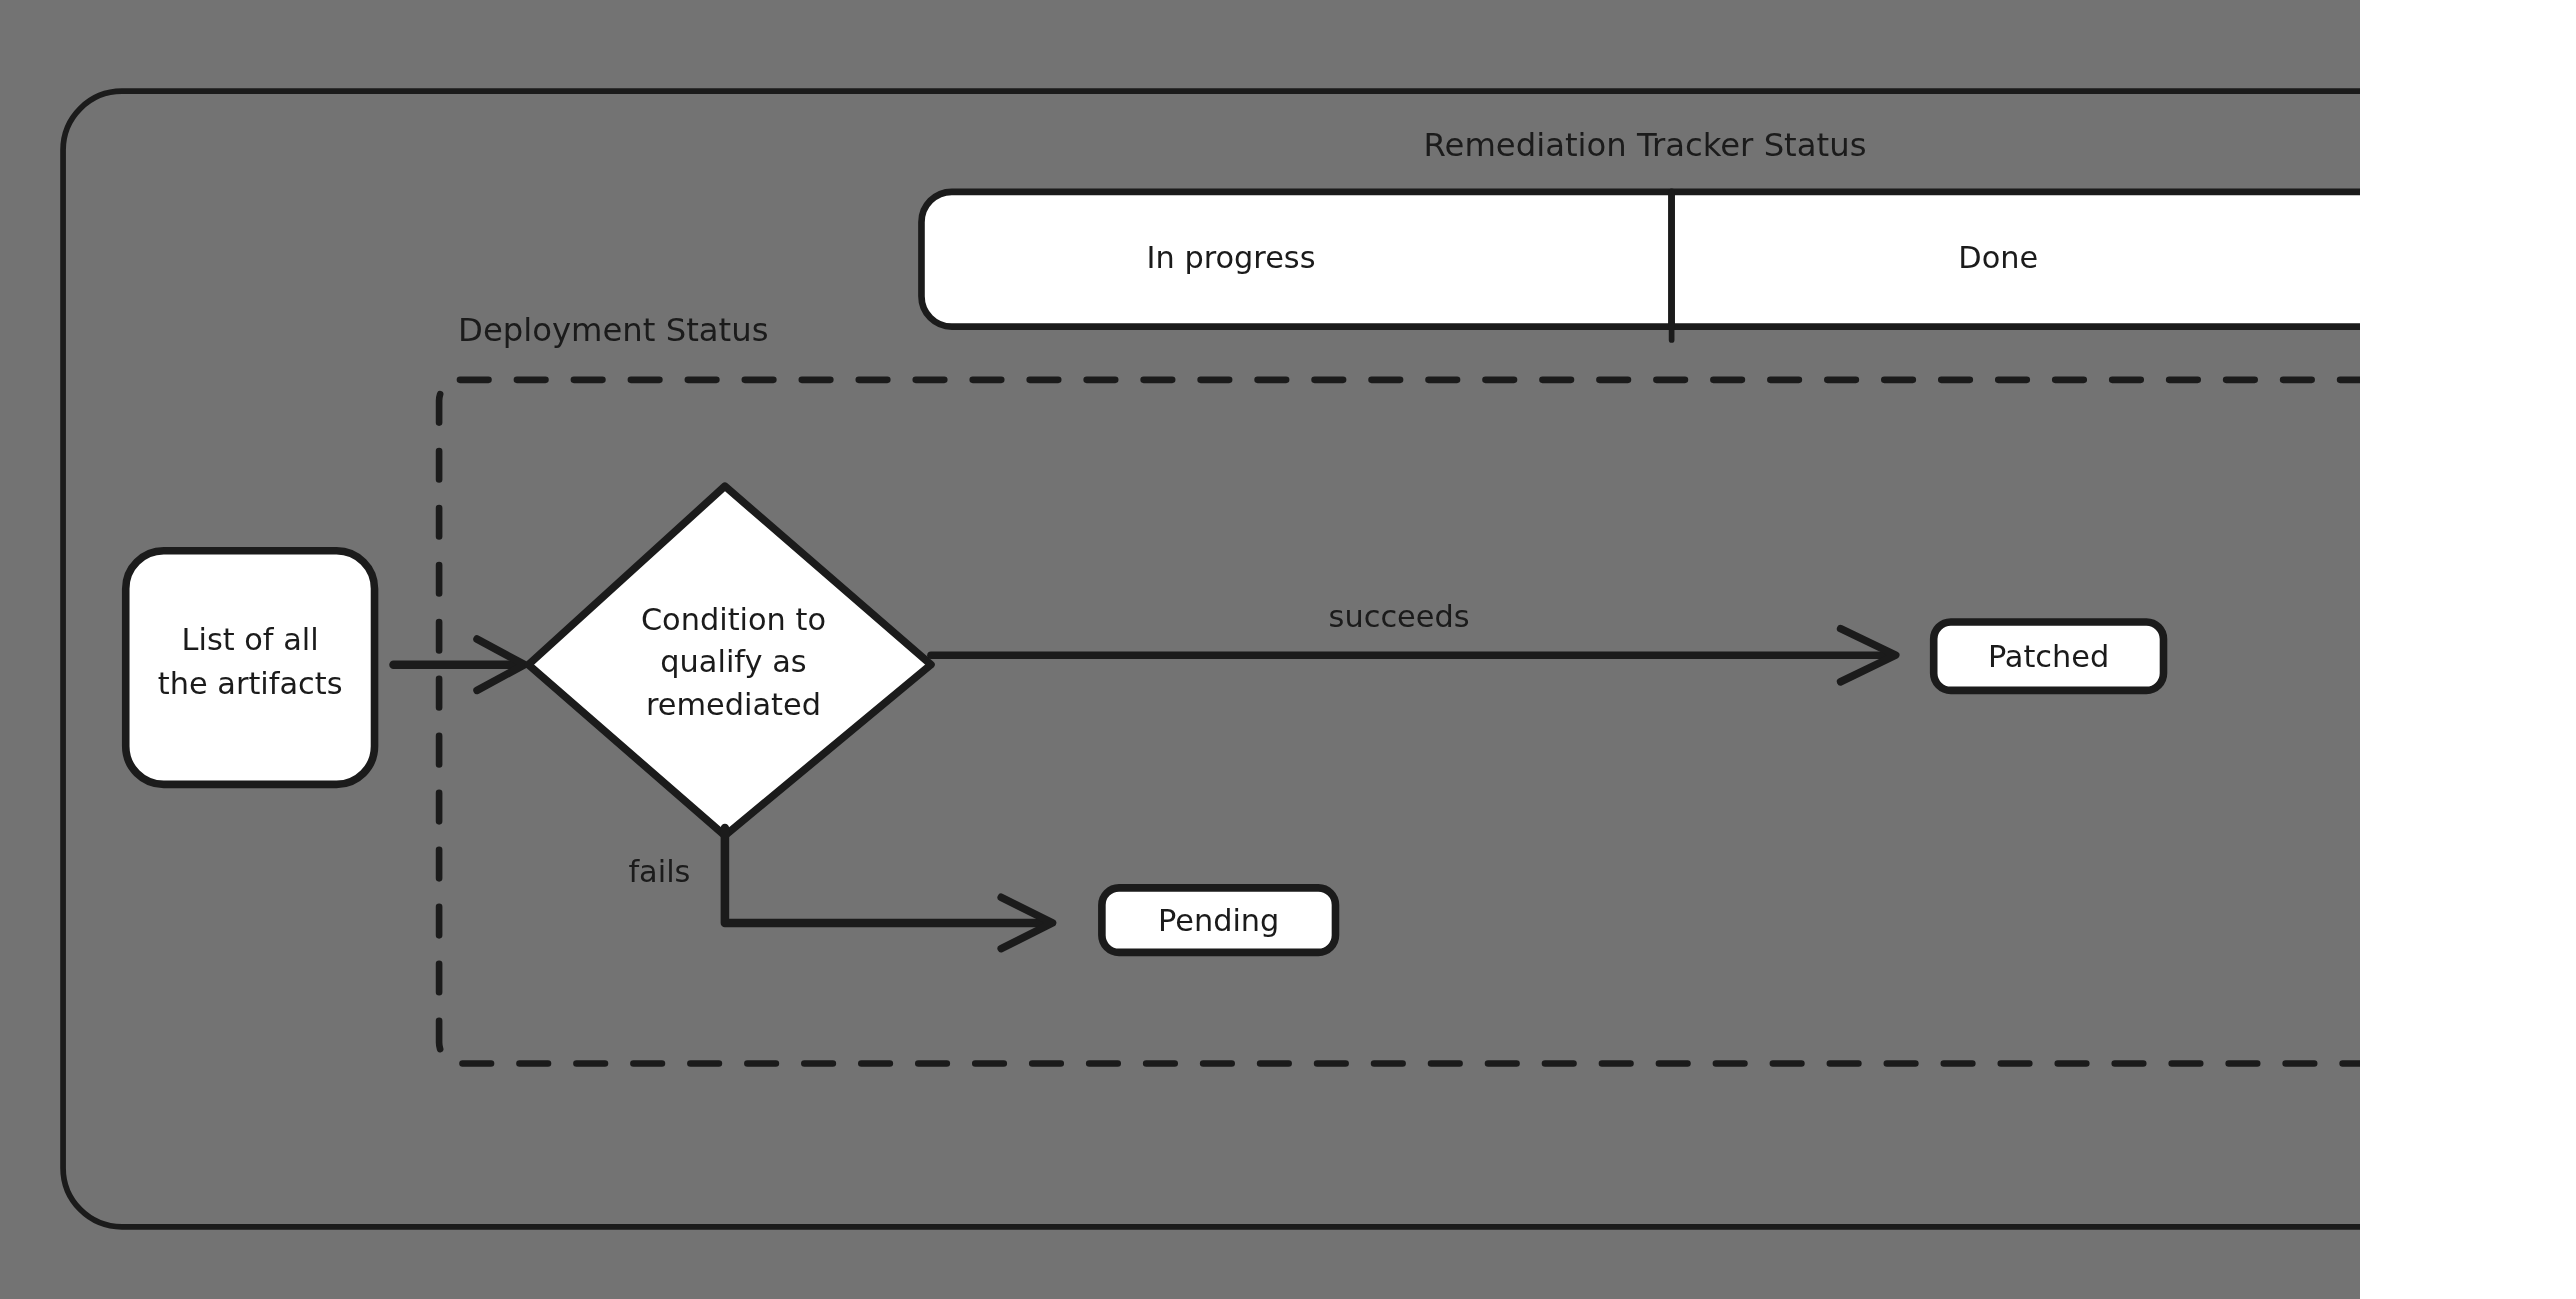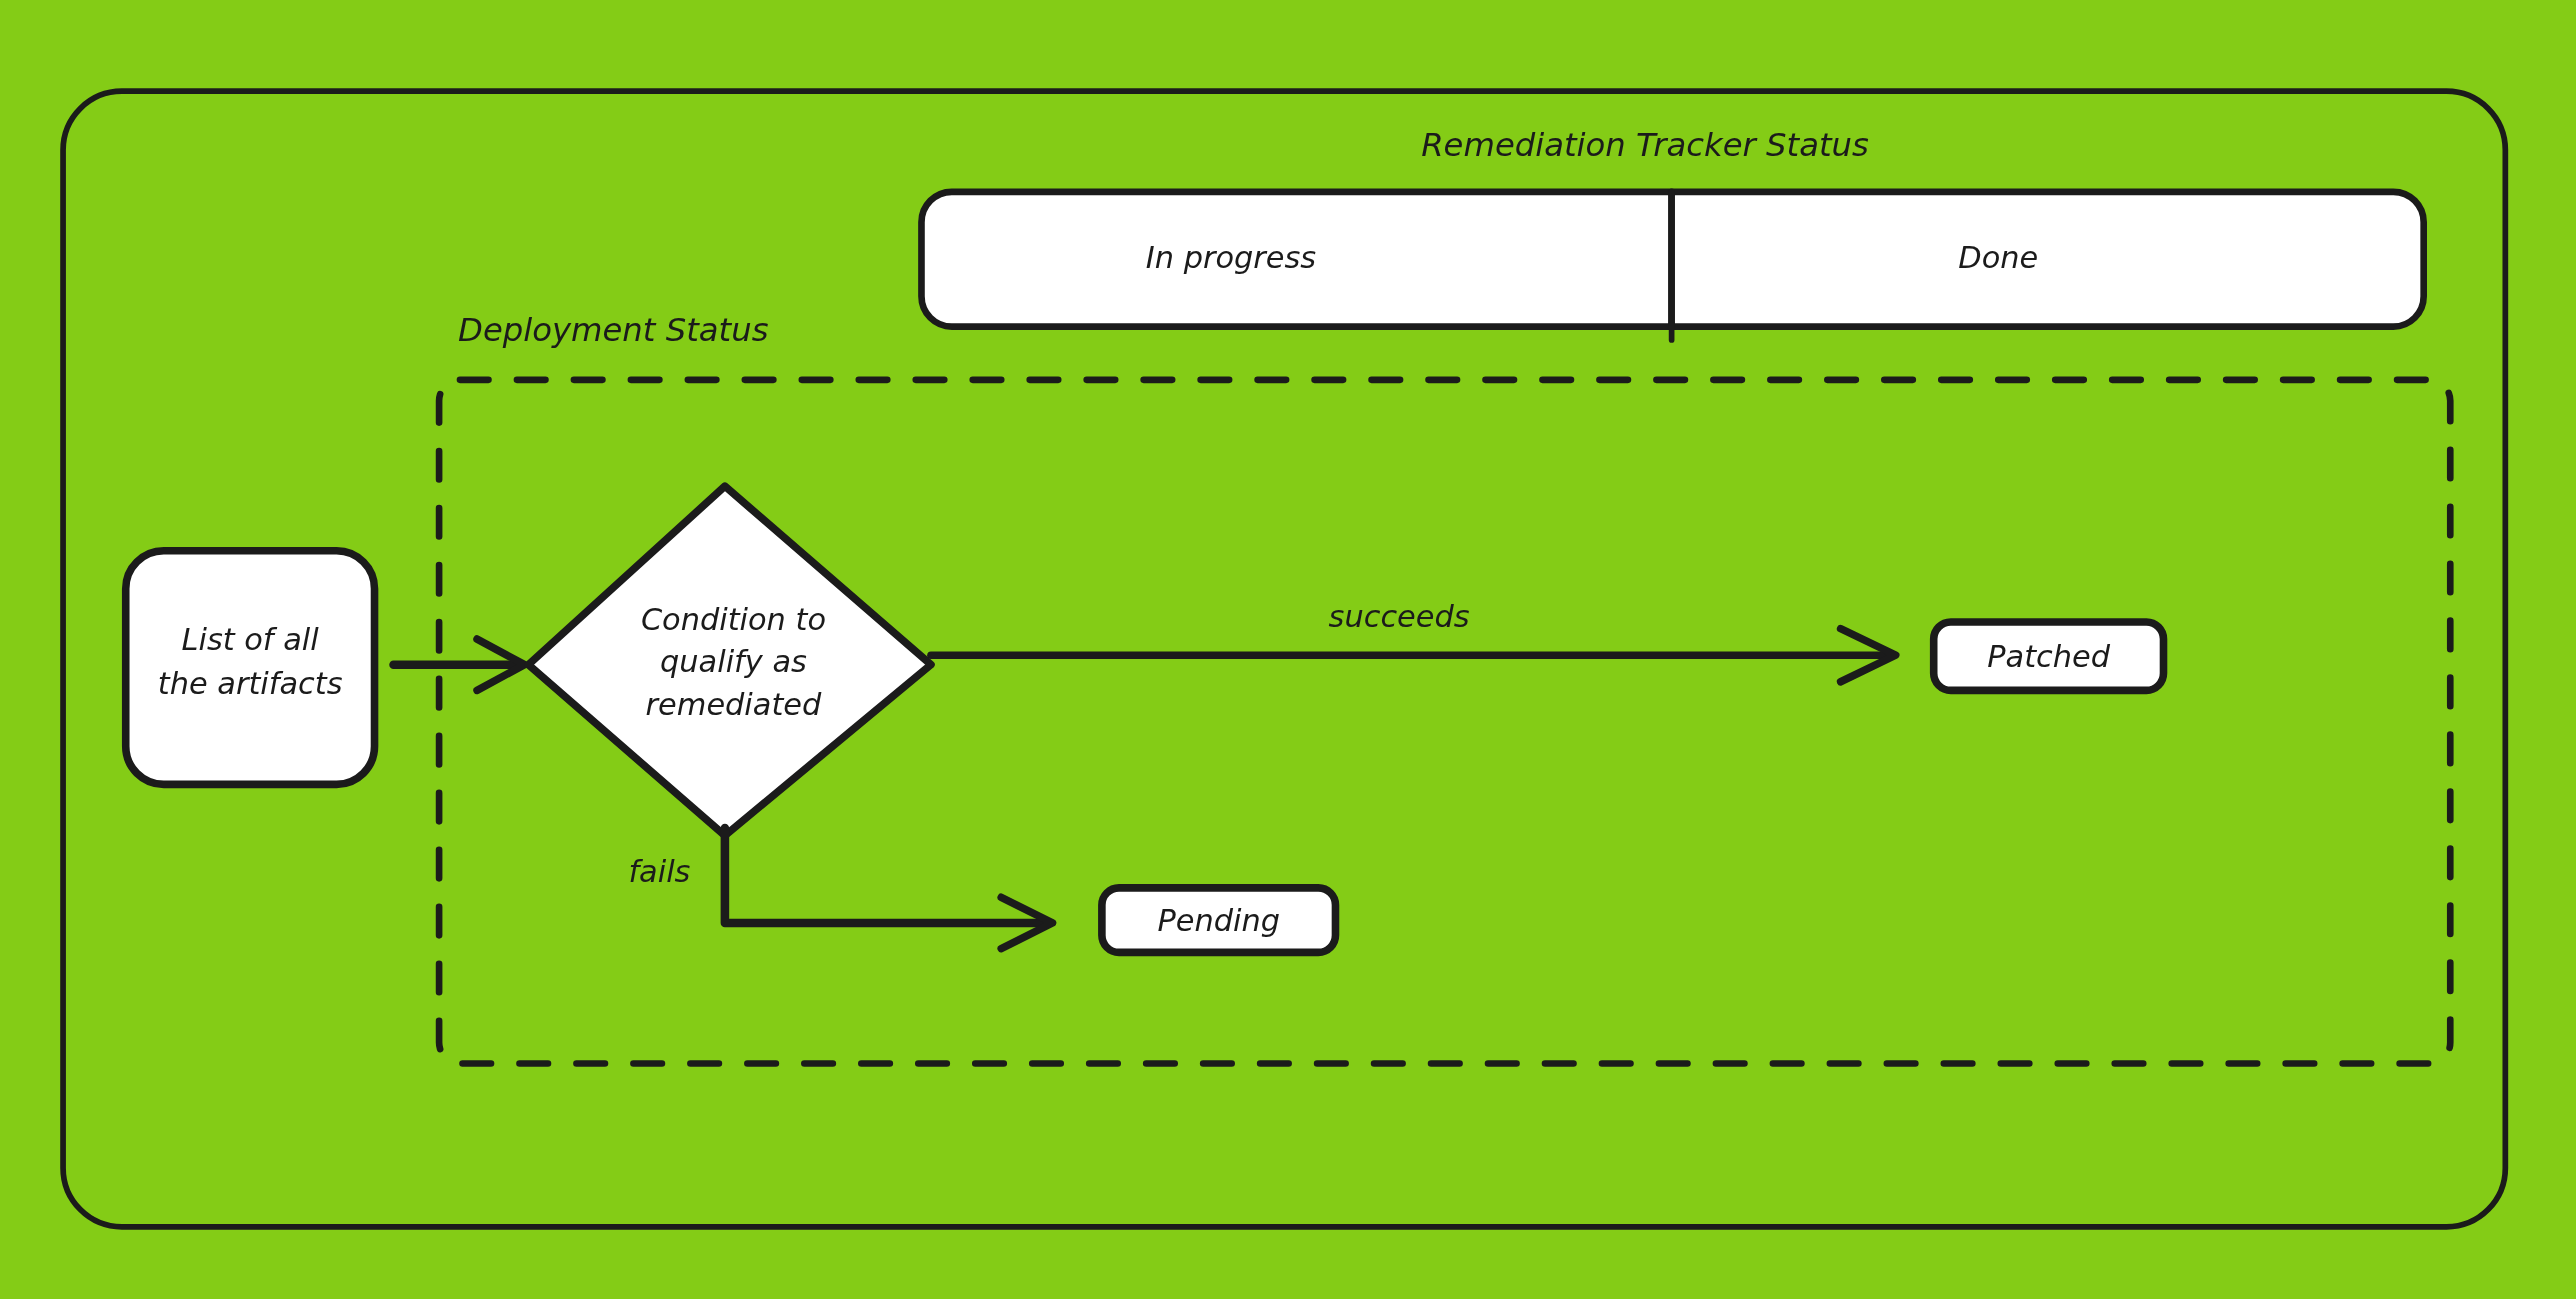--- a/index.html
+++ b/index.html
@@ -5,25 +5,24 @@
   html, body {
     margin: 0;
     padding: 0;
     background: #ffffff;
   }
   body {
     font-family: "DejaVu Sans", sans-serif;
   }
   #canvas {
     position: relative;
-    width: 2576px;
+    width: 2360px;
     height: 1299px;
-    background: #84cc16;
+    background: #737373;
     overflow: hidden;
-    font-style: italic;
   }
   svg#diagram {
     position: absolute;
     left: 0;
     top: 0;
     width: 2576px;
     height: 1299px;
   }
   .stroke {
     fill: none;

